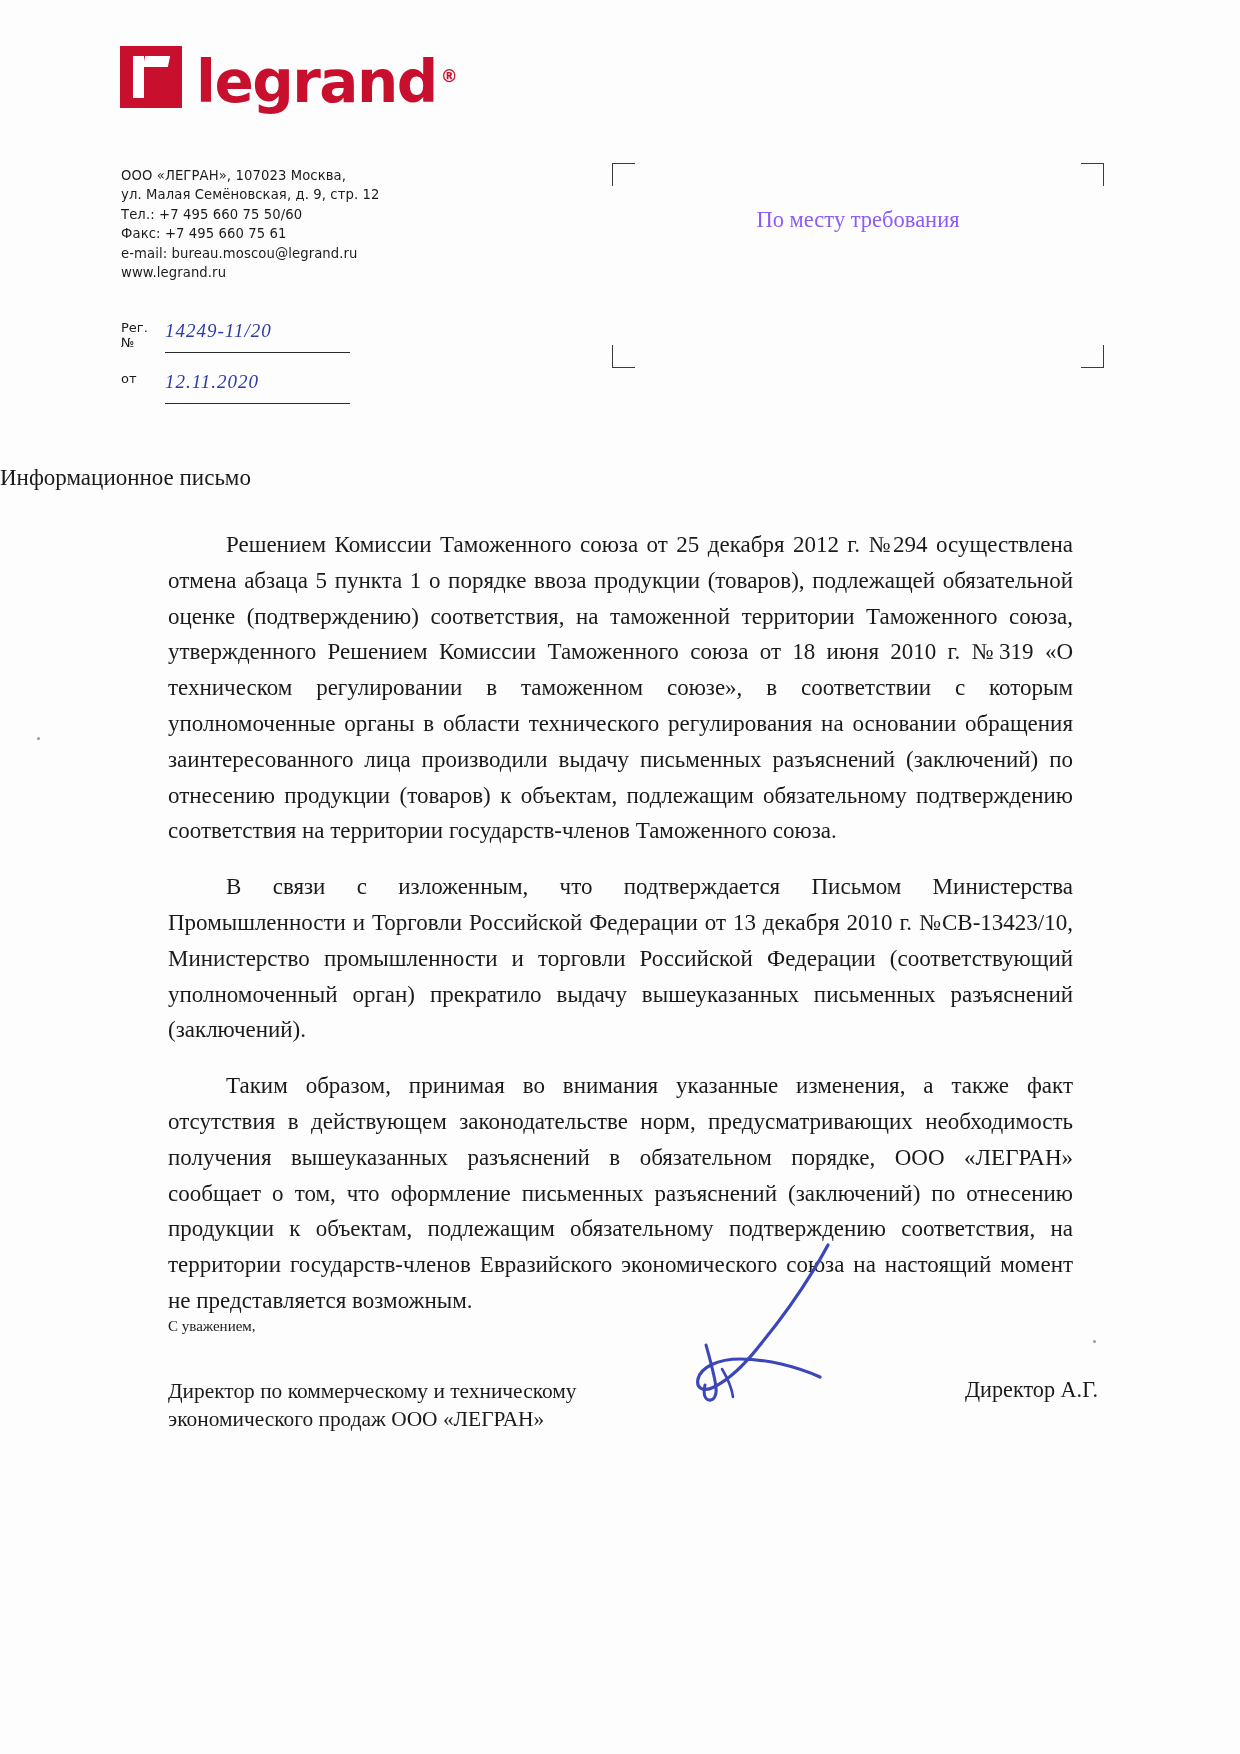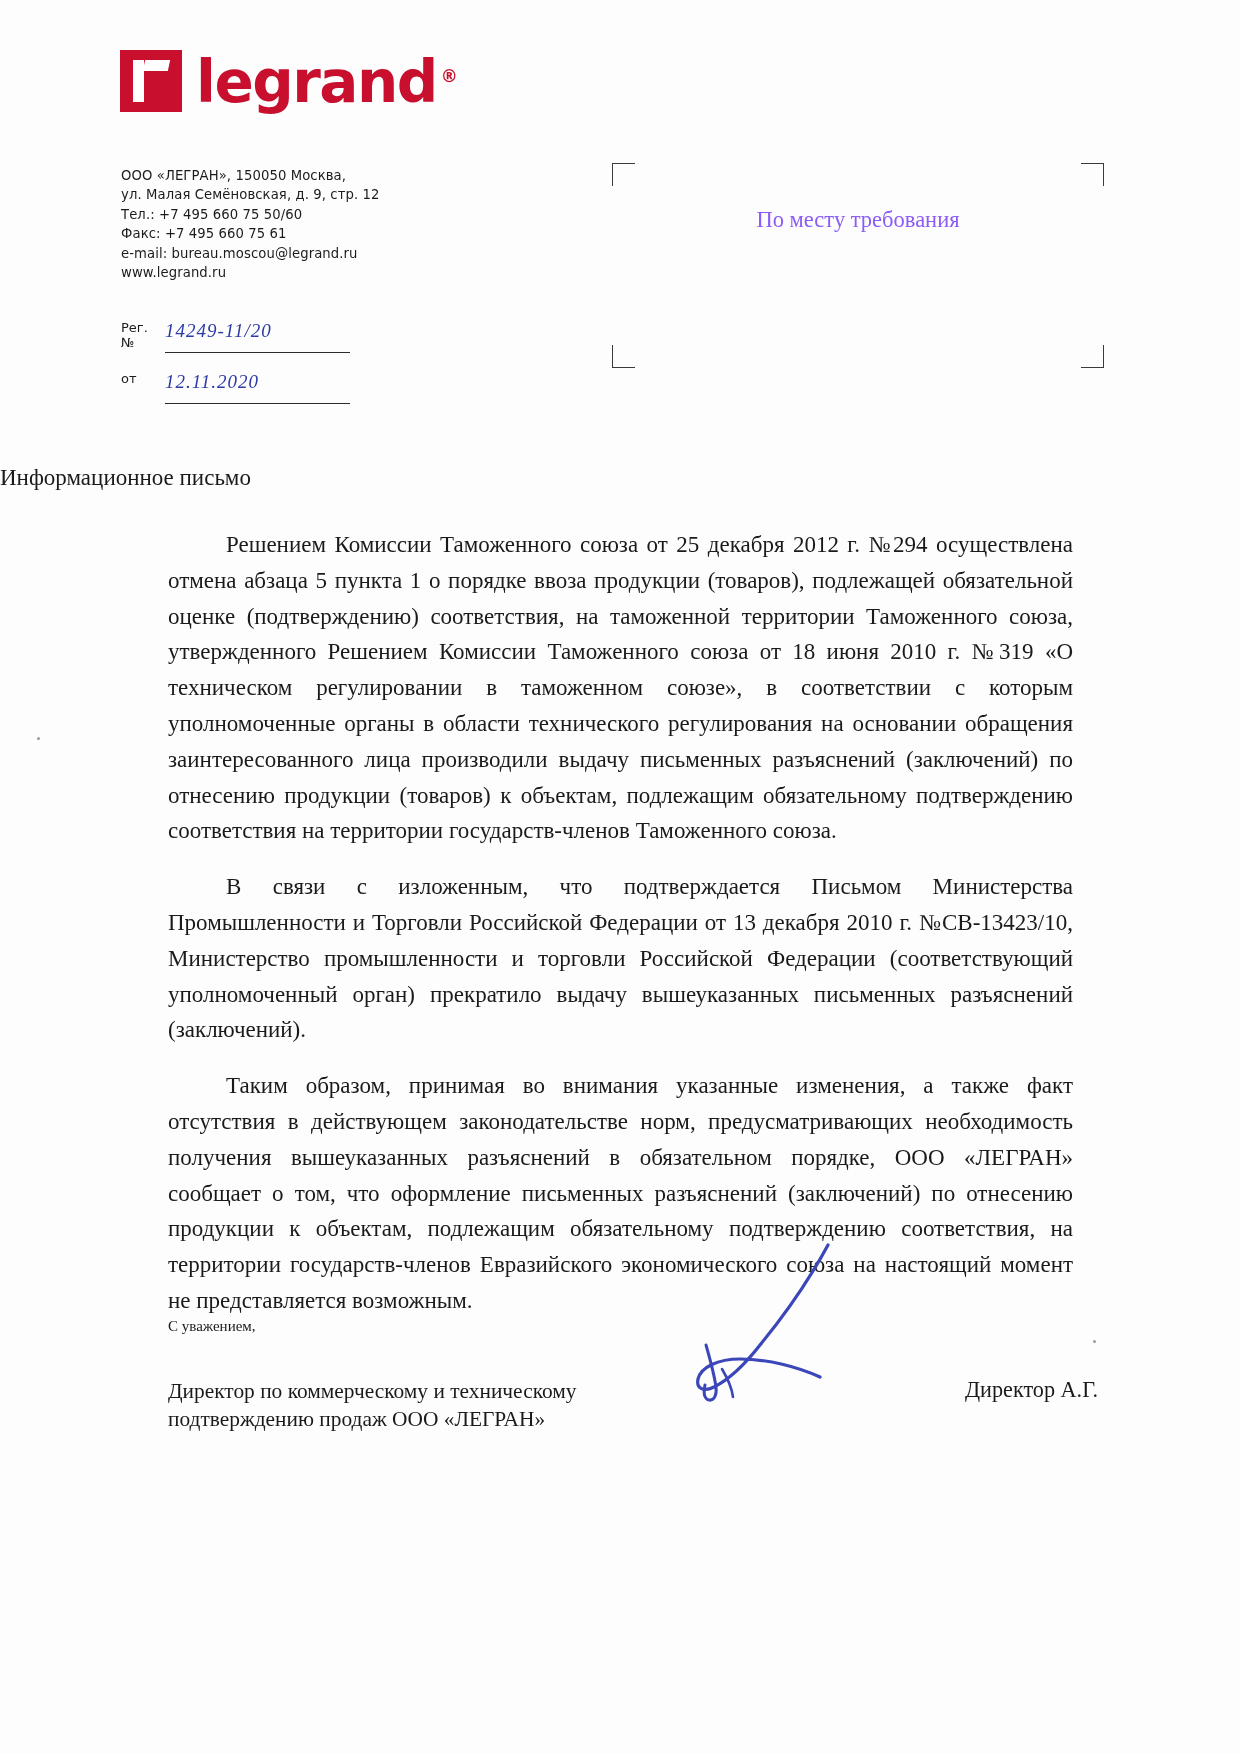--- a/index.html
+++ b/index.html
@@ -22,21 +22,21 @@
     height: 1754px;
     background: #fdfdfd;
   }
 
   
   .logo-block {
     position: absolute;
     left: 120px;
     top: 46px;
     display: flex;
-    align-items: flex-end;
+    align-items: flex-start;
   }
   .logo-mark {
     width: 62px;
     height: 62px;
     background: #c8102e;
     position: relative;
     margin-right: 14px;
     flex: none;
   }
   .logo-mark::before {
@@ -219,21 +219,21 @@
 <body>
 
 <div class="page">
 
   <div class="logo-block">
     <div class="logo-mark"></div>
     <div class="logo-word"><span>legrand</span><span class="logo-reg">®</span></div>
   </div>
 
   <div class="sender">
-    <div>ООО «ЛЕГРАН», 150050 Москва,</div>
+    <div>ООО «ЛЕГРАН», 107023 Москва,</div>
     <div>ул. Малая Семёновская, д. 9, стр. 12</div>
     <div>Тел.:  +7 495 660 75 50/60</div>
     <div>Факс: +7 495 660 75 61</div>
     <div>e-mail: bureau.moscou@legrand.ru</div>
     <div>www.legrand.ru</div>
   </div>
 
   <div class="reg-block">
     <div class="reg-row">
       <div class="reg-label">Рег. №</div>
@@ -259,21 +259,21 @@
     <p>Решением Комиссии Таможенного союза от 25 декабря 2012 г. №294 осуществлена отмена абзаца 5 пункта 1 о порядке ввоза продукции (товаров), подлежащей обязательной оценке (подтверждению) соответствия, на таможенной территории Таможенного союза, утвержденного Решением Комиссии Таможенного союза от 18 июня 2010 г. №319 «О техническом регулировании в таможенном союзе», в соответствии с которым уполномоченные органы в области технического регулирования на основании обращения заинтересованного лица производили выдачу письменных разъяснений (заключений) по отнесению продукции (товаров) к объектам, подлежащим обязательному подтверждению соответствия на территории государств-членов Таможенного союза.</p>
     <p>В связи с изложенным, что подтверждается Письмом Министерства Промышленности и Торговли Российской Федерации от 13 декабря 2010 г. №СВ-13423/10, Министерство промышленности и торговли Российской Федерации (соответствующий уполномоченный орган) прекратило выдачу вышеуказанных письменных разъяснений (заключений).</p>
     <p>Таким образом, принимая во внимания указанные изменения, а также факт отсутствия в действующем законодательстве норм, предусматривающих необходимость получения вышеуказанных разъяснений в обязательном порядке, ООО «ЛЕГРАН» сообщает о том, что оформление письменных разъяснений (заключений) по отнесению продукции к объектам, подлежащим обязательному подтверждению соответствия, на территории государств-членов Евразийского экономического союза на настоящий момент не представляется возможным.</p>
   </div>
 
   <div class="sign-area">
     <div class="sign-greeting">С уважением,</div>
     <div class="sign-row">
       <div class="sign-position">
         <div>Директор по коммерческому и техническому</div>
-        <div>подтверждению продаж ООО «ЛЕГРАН»</div>
+        <div>экономического продаж ООО «ЛЕГРАН»</div>
       </div>
       <div class="sign-name">Директор А.Г.</div>
       <svg class="signature-svg" viewBox="0 0 250 185">
         <path d="M180 8 C160 45, 135 80, 112 108 C98 126, 82 142, 66 150 C56 155, 48 152, 50 142 C53 130, 70 122, 92 122 C120 122, 150 130, 172 140" fill="none" stroke="#3b47b8" stroke-width="3.2" stroke-linecap="round"></path>
         <path d="M58 108 C62 122, 66 136, 68 150 C69 158, 66 164, 61 163 C56 162, 55 155, 57 148" fill="none" stroke="#3b47b8" stroke-width="3" stroke-linecap="round"></path>
         <path d="M74 132 C80 142, 84 152, 85 160" fill="none" stroke="#3b47b8" stroke-width="2.6" stroke-linecap="round"></path>
       </svg>
     </div>
   </div>
 

